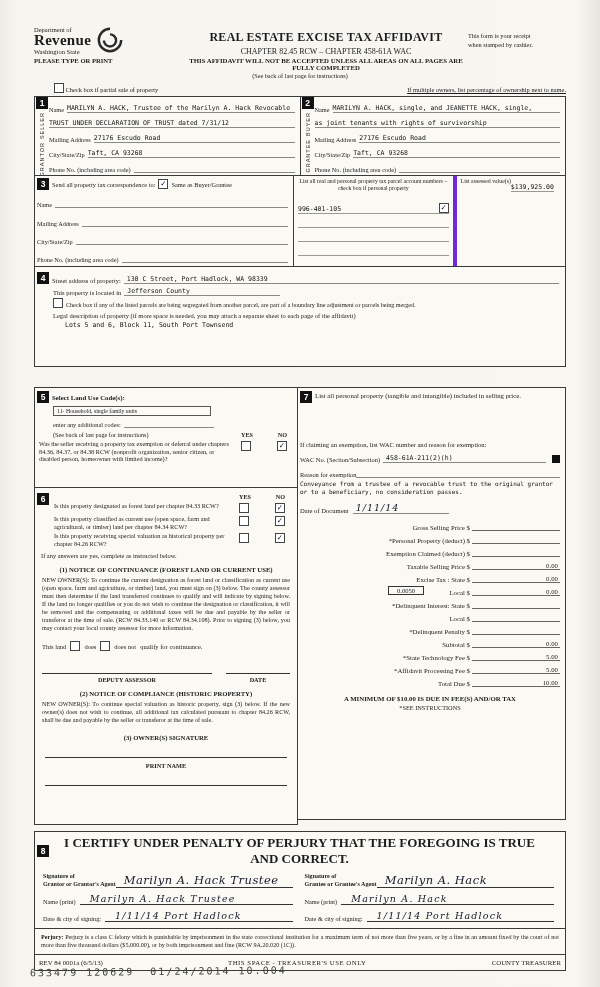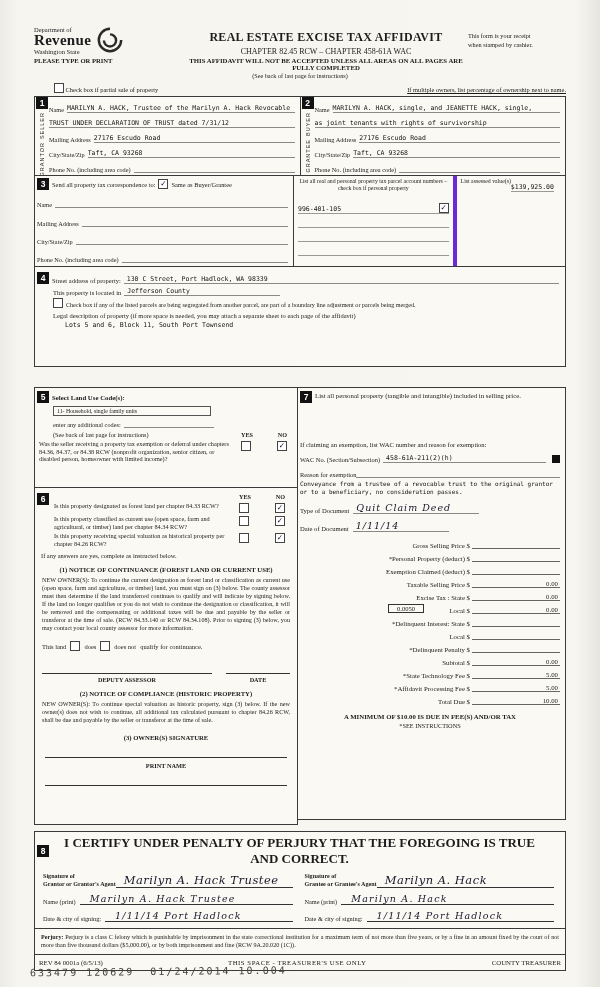--- a/index.html
+++ b/index.html
@@ -431,27 +431,20 @@
                 <span class="typed">458-61A-211(2)(h)</span>
               </span>
             <span class="blacksq"></span>
           </div>
           <div class="reasonrow">
             <span>Reason for exemption</span>
             <span class="uline grow"></span>
           </div>
           <div class="reasontext typed">Conveyance from a trustee of a revocable trust to the original grantor or to a beneficiary, no consideration passes.</div>
           <div class="docrow">
-            <span>Type of Document</span>
-            <span class="uline" style="width:120px;margin-left:4px">
-                <span class="hand" style="font-size:9.5px;letter-spacing:1px">Quit Claim Deed</span>
-              </span>
-            <span class="grow"></span>
-          </div>
-          <div class="docrow">
             <span>Date of Document</span>
             <span class="uline" style="width:90px;margin-left:4px">
                 <span class="hand" style="font-size:9.5px;letter-spacing:1px">1/11/14</span>
               </span>
             <span class="grow"></span>
           </div>
 
           <div class="mrows">
             <div class="mrow">
               <span class="mlabel">Gross Selling Price $</span>

